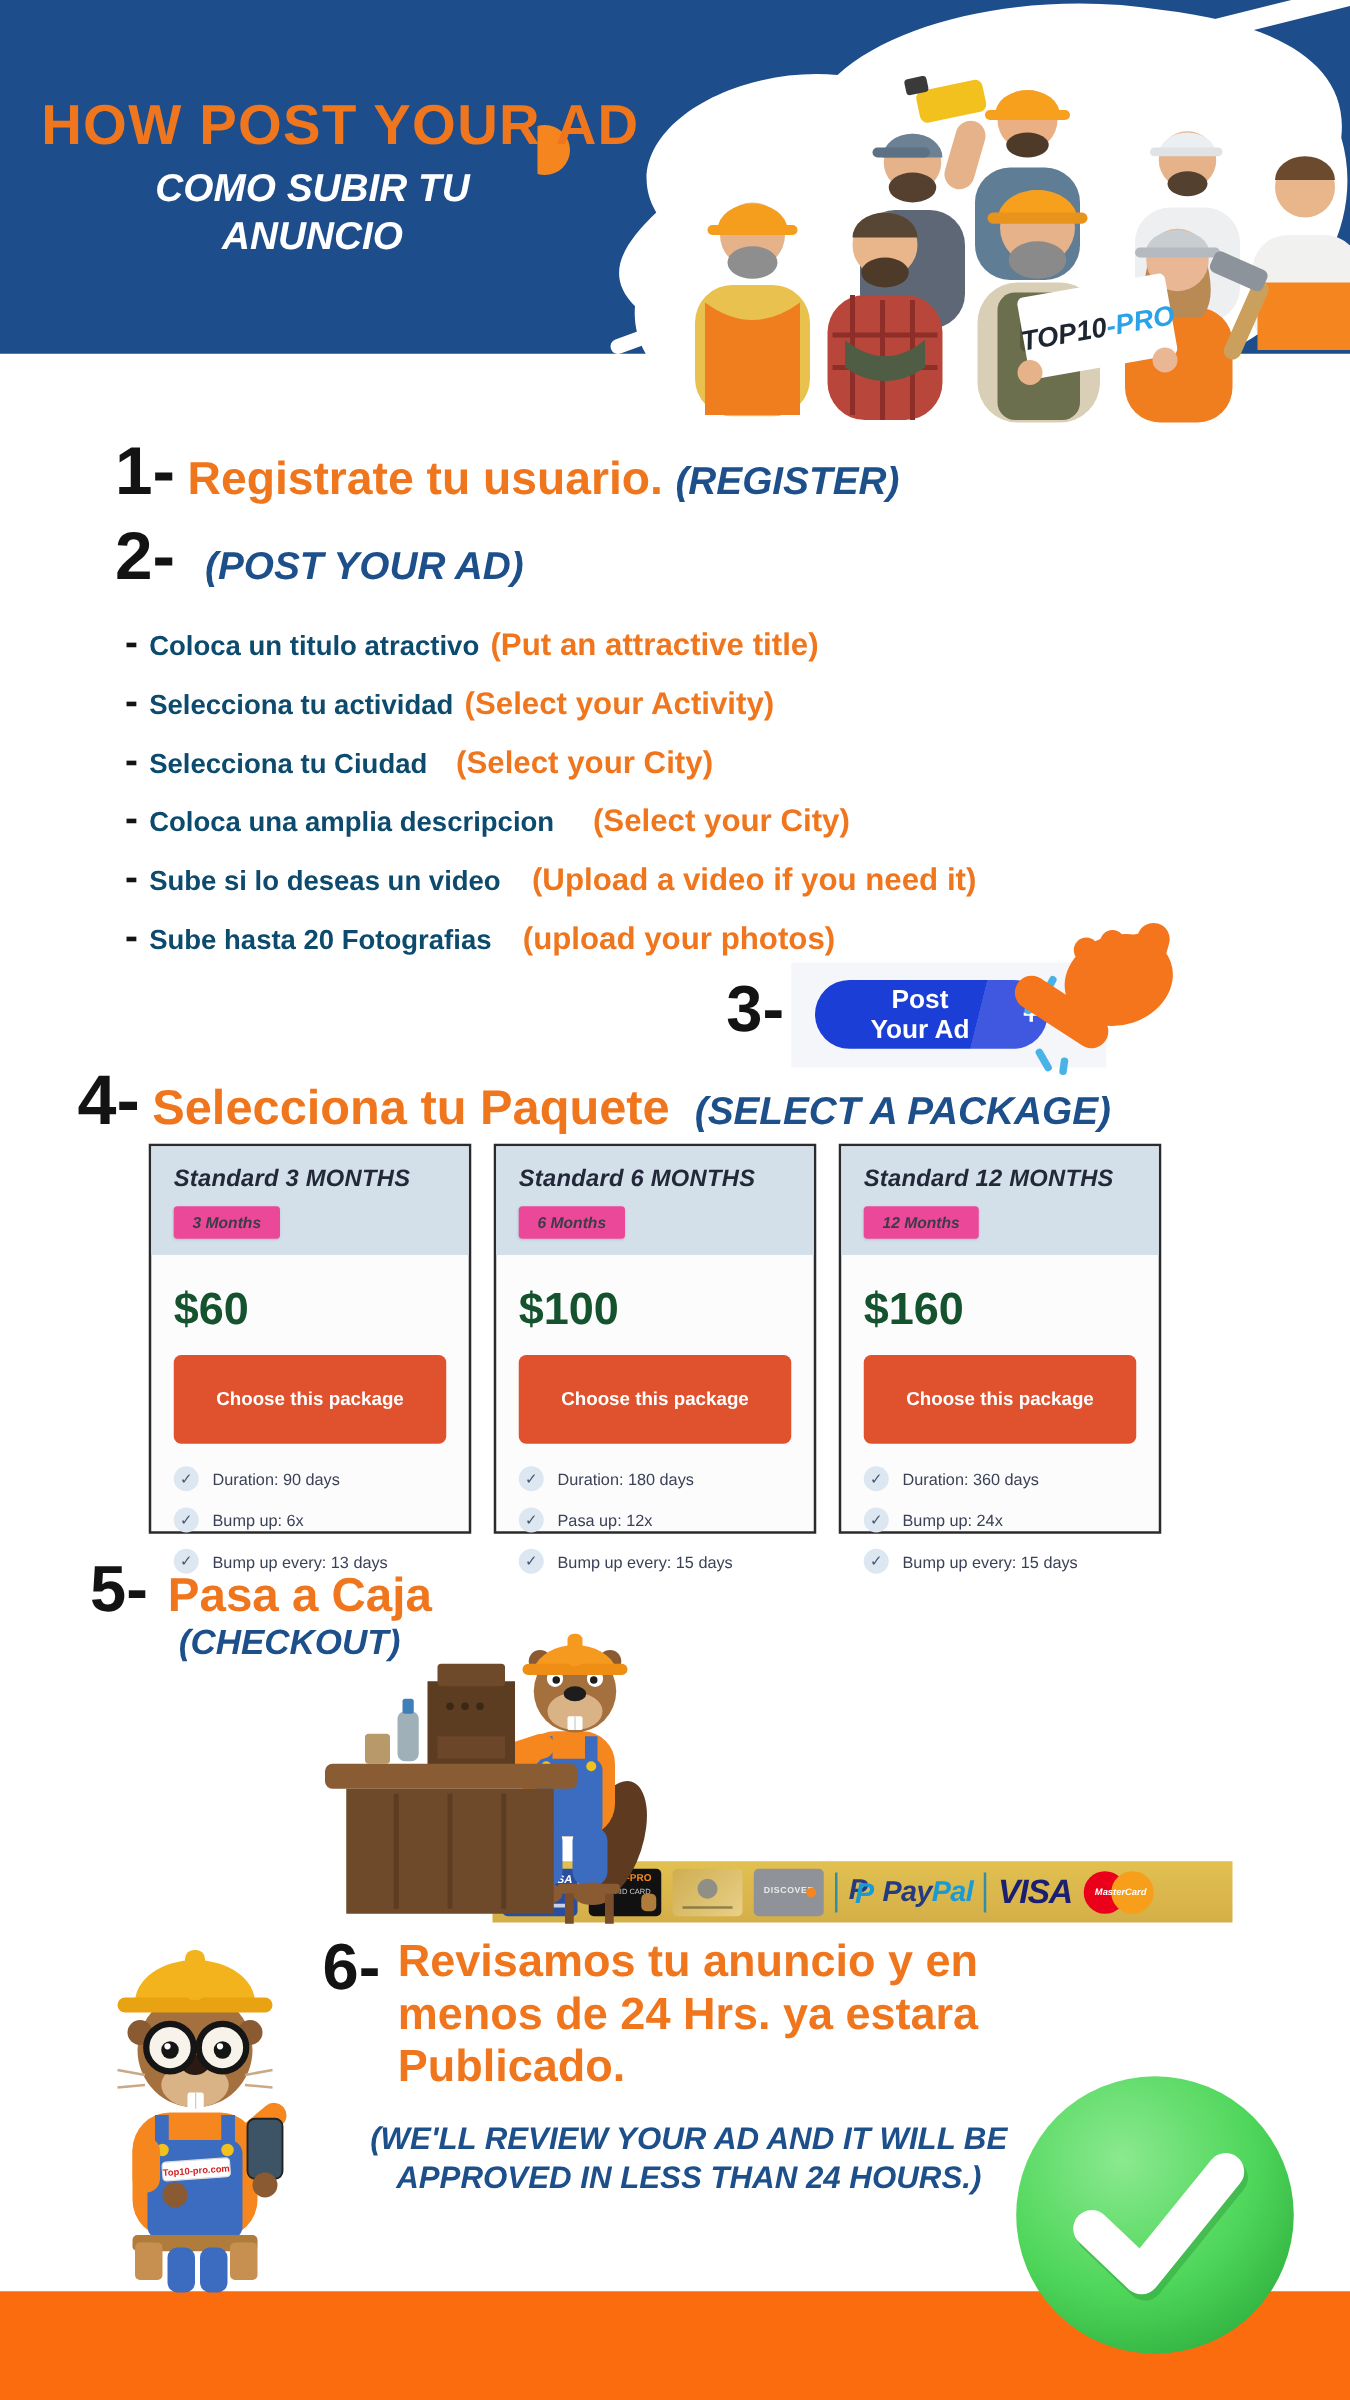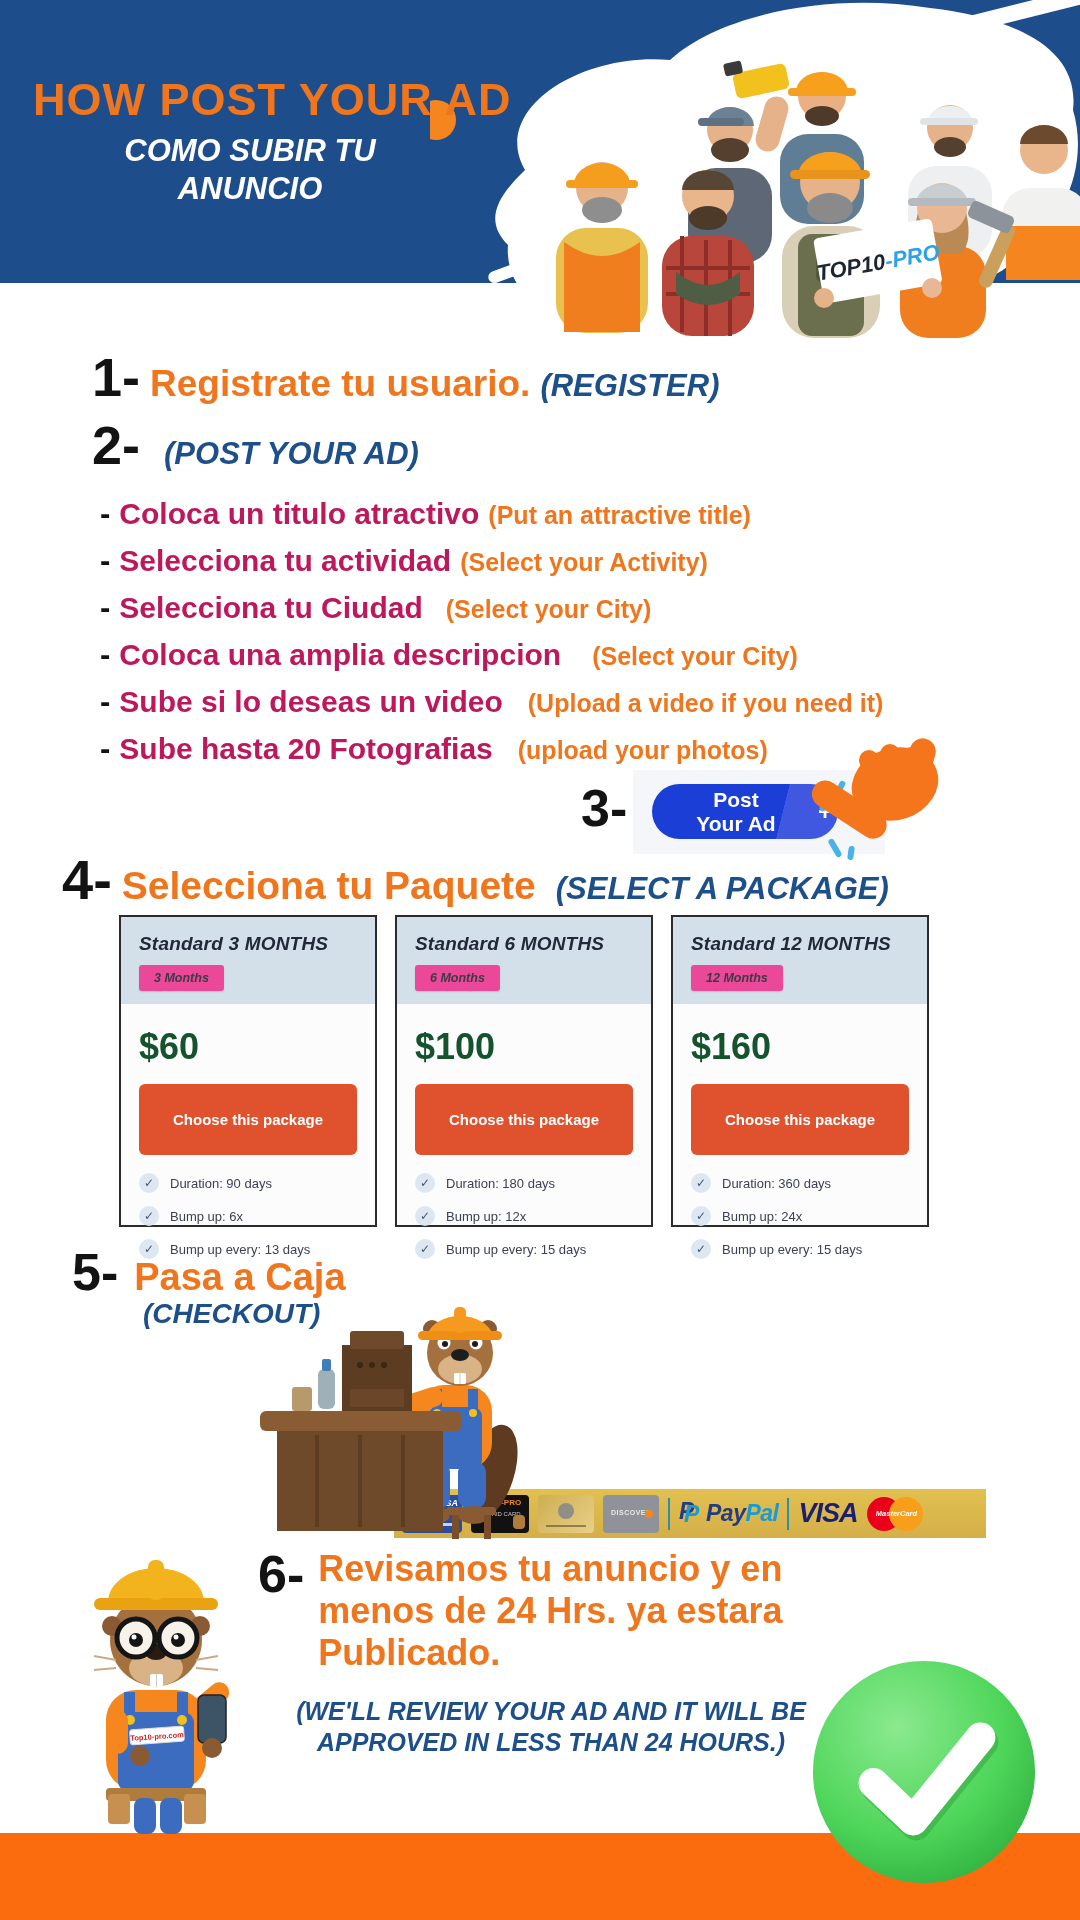--- a/index.html
+++ b/index.html
@@ -13,21 +13,21 @@
        font-weight:800;font-style:italic;color:#ffffff;z-index:4;}
   .workers{left:430px;top:0;width:650px;height:365px;z-index:2;}
   
   .steprow{display:flex;align-items:baseline;gap:10px;z-index:5;white-space:nowrap;}
   .num-lg{font-size:54px;font-weight:900;color:#131313;line-height:1;}
   .es-lg{font-size:37px;font-weight:800;color:#F0761E;}
   .en-lg{font-size:31px;font-weight:800;font-style:italic;color:#1D4F8A;}
   .substeps{left:100px;top:496px;display:flex;flex-direction:column;gap:11px;z-index:5;}
   .subrow{display:flex;align-items:baseline;gap:9px;white-space:nowrap;}
   .dash{font-size:31px;font-weight:900;color:#131313;}
-  .es-sm{font-size:30px;font-weight:800;color:#be185d;}
+  .es-sm{font-size:22px;font-weight:800;color:#0c4a6e;}
   .en-sm{font-size:25px;font-weight:800;color:#F0761E;}
   
   .btn-panel{left:633px;top:770px;width:252px;height:84px;background:#F5F6F9;z-index:3;}
   .num3{left:581px;top:778px;font-size:52px;font-weight:900;color:#131313;z-index:5;}
   .postad-btn{left:652px;top:784px;width:186px;height:55px;border:none;border-radius:28px;cursor:pointer;
      background:linear-gradient(104deg,#1B3ED6 0 69%,#3F58DF 69%);display:flex;align-items:center;z-index:4;}
   .postad-label{color:#fff;font-size:21px;font-weight:800;margin-left:32px;}
   .postad-plus{color:#fff;font-size:24px;font-weight:800;margin-left:36px;}
   .spark{position:absolute;background:#49B3E8;border-radius:3px;z-index:6;}
   .hand{left:795px;top:738px;width:155px;height:125px;z-index:7;}
@@ -273,21 +273,21 @@
       <div class="pkg-body">
         <div class="pkg-price">$100</div>
         <button class="pkg-btn">Choose this package</button>
         <div class="pkg-feats">
           <div class="feat">
               <span class="feat-ic">✓</span>
               <span class="feat-tx">Duration: 180 days</span>
             </div>
           <div class="feat">
               <span class="feat-ic">✓</span>
-              <span class="feat-tx">Bump up: 12x</span>
+              <span class="feat-tx">Pasa up: 12x</span>
             </div>
           <div class="feat">
               <span class="feat-ic">✓</span>
               <span class="feat-tx">Bump up every: 15 days</span>
             </div>
         </div>
       </div>
     </div>
     <div class="card">
       <div class="pkg-head">

